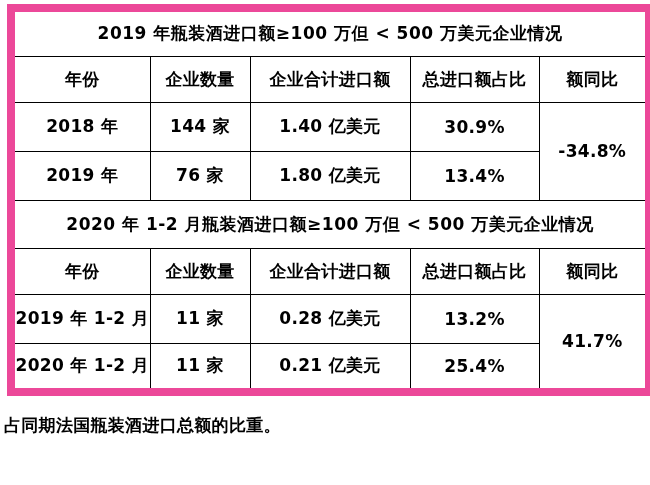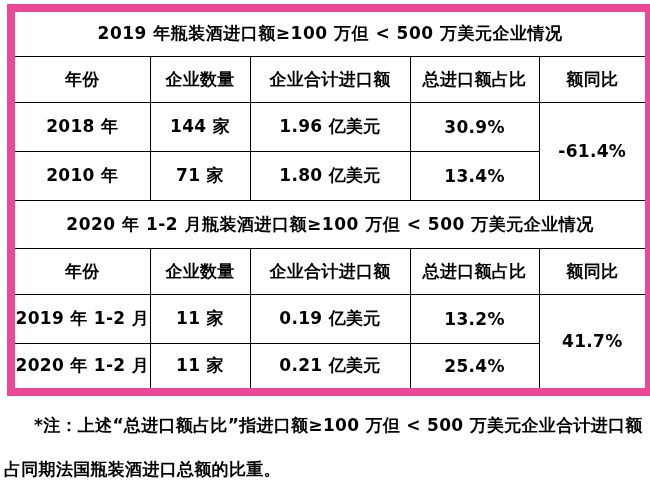--- a/index.html
+++ b/index.html
@@ -86,55 +86,54 @@
       <tr class="header-row">
         <td>年份</td>
         <td>企业数量</td>
         <td>企业合计进口额</td>
         <td>总进口额占比</td>
         <td>额同比</td>
       </tr>
       <tr class="data-row">
         <td>2018 年</td>
         <td>144 家</td>
-        <td>1.96 亿美元</td>
+        <td>1.40 亿美元</td>
         <td>30.9%</td>
-        <td rowspan="2">-61.4%</td>
+        <td rowspan="2">-34.8%</td>
       </tr>
       <tr class="data-row">
-        <td>2010 年</td>
-        <td>71 家</td>
+        <td>2019 年</td>
+        <td>76 家</td>
         <td>1.80 亿美元</td>
         <td>13.4%</td>
       </tr>
 
       <tr class="title-row">
         <td colspan="5">2020 年 1-2 月瓶装酒进口额≥100 万但 &lt; 500 万美元企业情况</td>
       </tr>
       <tr class="header-row">
         <td>年份</td>
         <td>企业数量</td>
         <td>企业合计进口额</td>
         <td>总进口额占比</td>
         <td>额同比</td>
       </tr>
       <tr class="data-row">
         <td>2019 年 1-2 月</td>
         <td>11 家</td>
-        <td>0.19 亿美元</td>
+        <td>0.28 亿美元</td>
         <td>13.2%</td>
         <td rowspan="2">41.7%</td>
       </tr>
       <tr class="data-row">
         <td>2020 年 1-2 月</td>
         <td>11 家</td>
         <td>0.21 亿美元</td>
         <td>25.4%</td>
       </tr>
     </tbody>
   </table>
 
   <div class="note">
-    <div class="note-line indent">*注：上述“总进口额占比”指进口额≥100 万但 &lt; 500 万美元企业合计进口额</div>
     <div class="note-line">占同期法国瓶装酒进口总额的比重。</div>
   </div>
 
 </div>
 
 </body></html>

